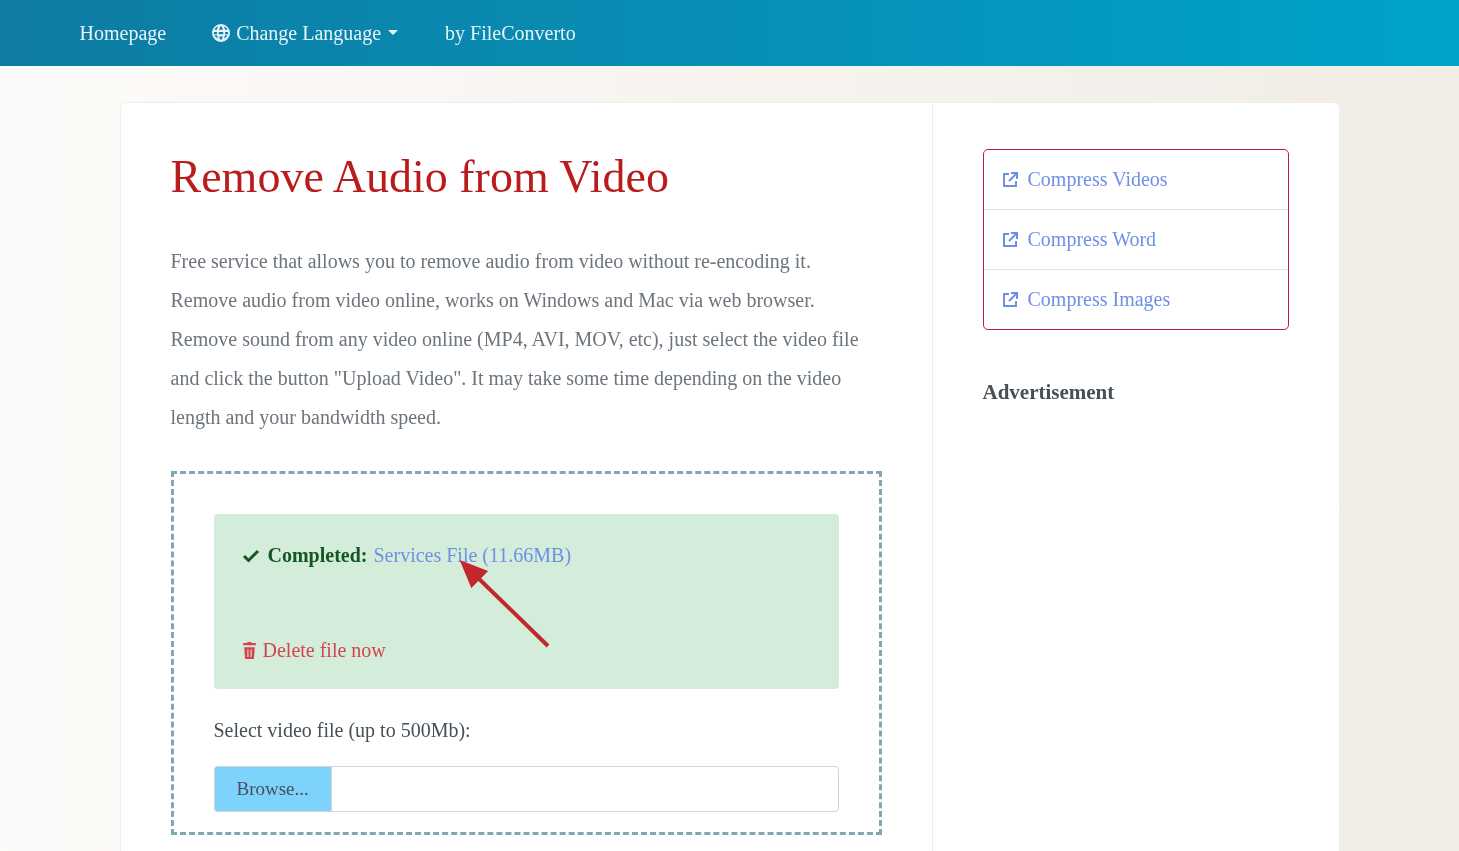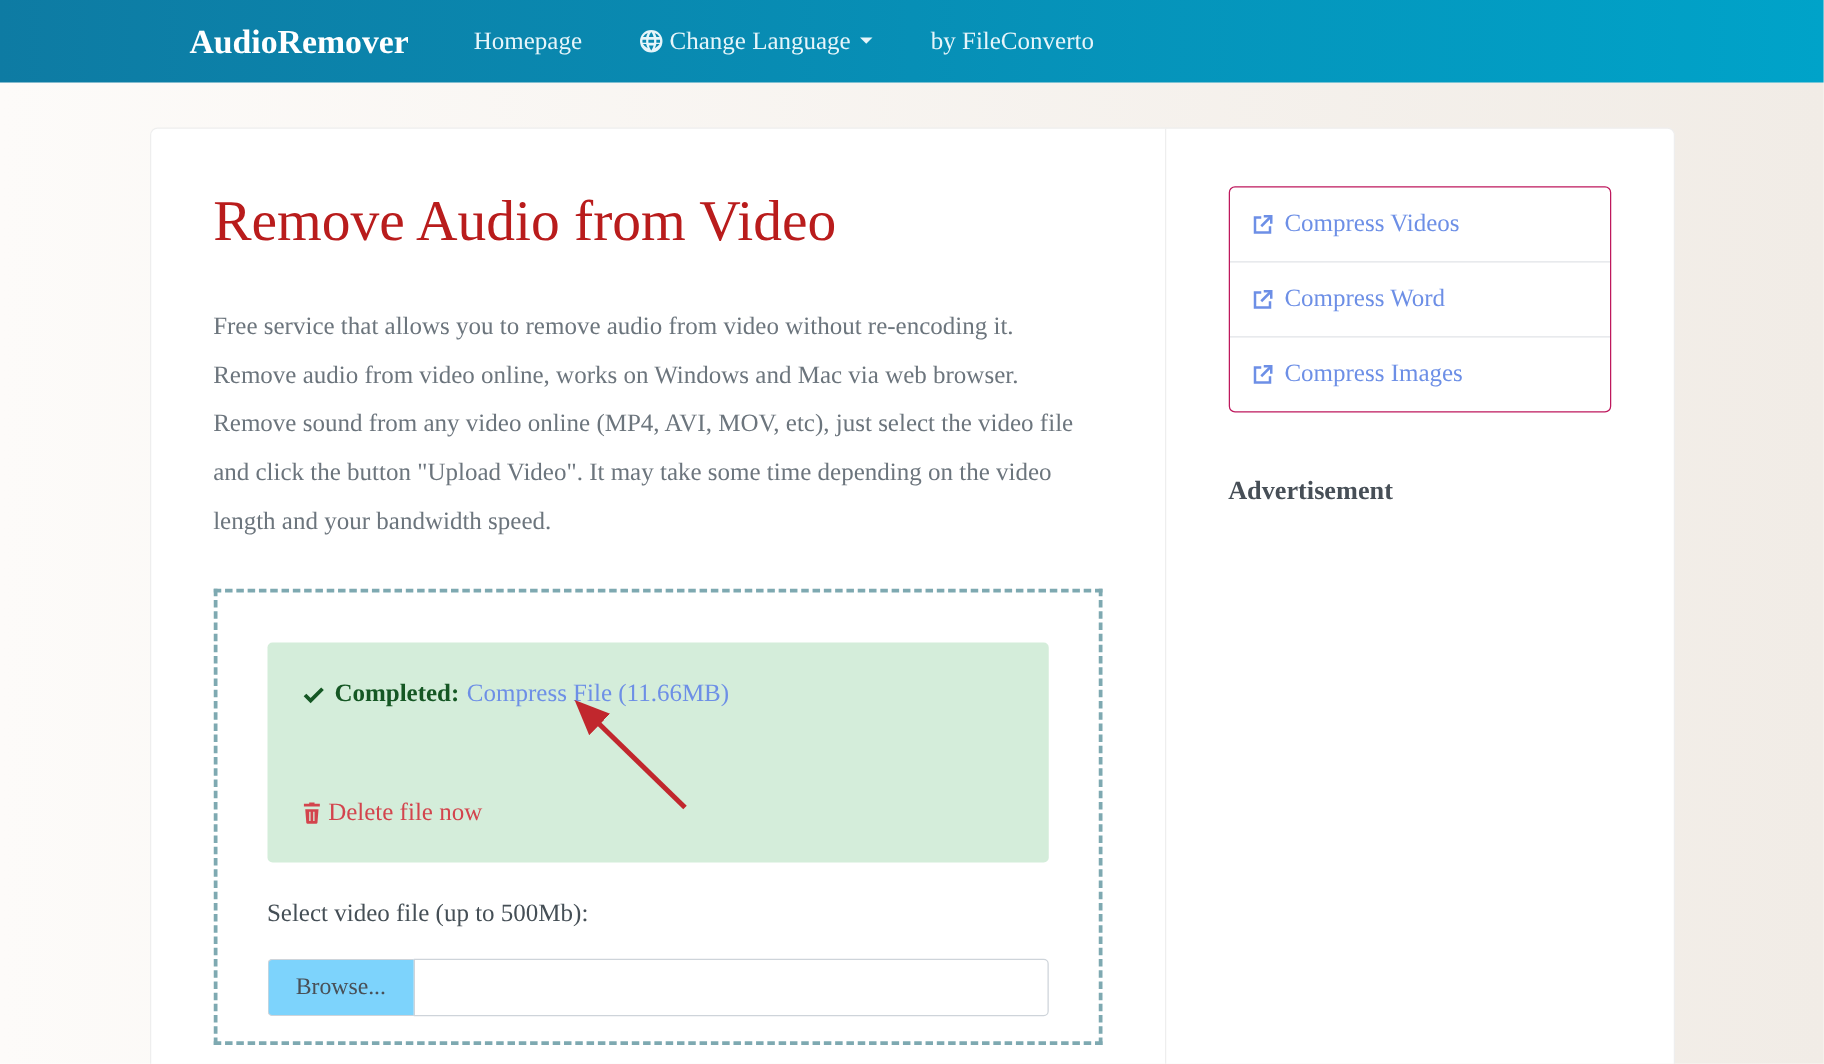--- a/index.html
+++ b/index.html
@@ -179,21 +179,20 @@
     color: #474f57;
   }
 
   svg { overflow: visible; }
 </style>
 </head>
 <body>
 
 <div class="navbar">
   <div class="navbar-inner">
-    <div class="brand">AudioRemover</div>
     <a class="nav-link">Homepage</a>
     <a class="nav-link">
       <span class="globe-icon">
         <svg width="18" height="18" viewBox="0 0 16 16" fill="#e6f5fa">
             <path d="M8 0a8 8 0 100 16A8 8 0 008 0zm5.9 5h-2.3a10 10 0 00-1.1-2.9A6.5 6.5 0 0113.9 5zM8 1.5c.8 1 1.4 2.2 1.7 3.5H6.3C6.6 3.7 7.2 2.5 8 1.5zM1.8 9a6.6 6.6 0 010-2h2.6a14 14 0 000 2H1.8zm.3 1h2.3c.2 1 .6 2 1.1 2.9A6.5 6.5 0 012.1 10zm2.3-5H2.1a6.5 6.5 0 013.4-2.9A10 10 0 004.4 5zM8 14.5c-.8-1-1.4-2.2-1.7-3.5h3.4c-.3 1.3-.9 2.5-1.7 3.5zM10 9H6a12 12 0 010-2h4a12 12 0 010 2zm.5 3.9c.5-.9.9-1.9 1.1-2.9h2.3a6.5 6.5 0 01-3.4 2.9zM11.6 9a14 14 0 000-2h2.6a6.6 6.6 0 010 2h-2.6z"></path>
           </svg>
       </span>
       <span>Change Language</span>
       <span class="caret-icon">
         <svg width="12" height="8" viewBox="0 0 12 8" fill="#e6f5fa">
@@ -212,21 +211,21 @@
 
     <div class="dropzone">
       <div class="alert-success">
         <div class="completed-line">
           <span class="check-icon">
             <svg width="18" height="14" viewBox="0 0 18 14" fill="none" stroke="#155724" stroke-width="3">
                 <path d="M2 7l4.5 4.5L16 2"></path>
               </svg>
           </span>
           <strong>Completed:</strong>
-          <a class="download-link">Compress File (11.66MB)</a>
+          <a class="download-link">Services File (11.66MB)</a>
         </div>
         <a class="delete-line">
           <span class="trash-icon">
             <svg width="15" height="17" viewBox="0 0 14 16" fill="#d3444d">
                 <path d="M5 1V0h4v1h4v2H1V1h4zm-3 4h10l-.8 10.2a1 1 0 01-1 .8H3.8a1 1 0 01-1-.8L2 5zm3 2v7h1V7H5zm3 0v7h1V7H8z"></path>
               </svg>
           </span>
           <span>Delete file now</span>
         </a>
 

